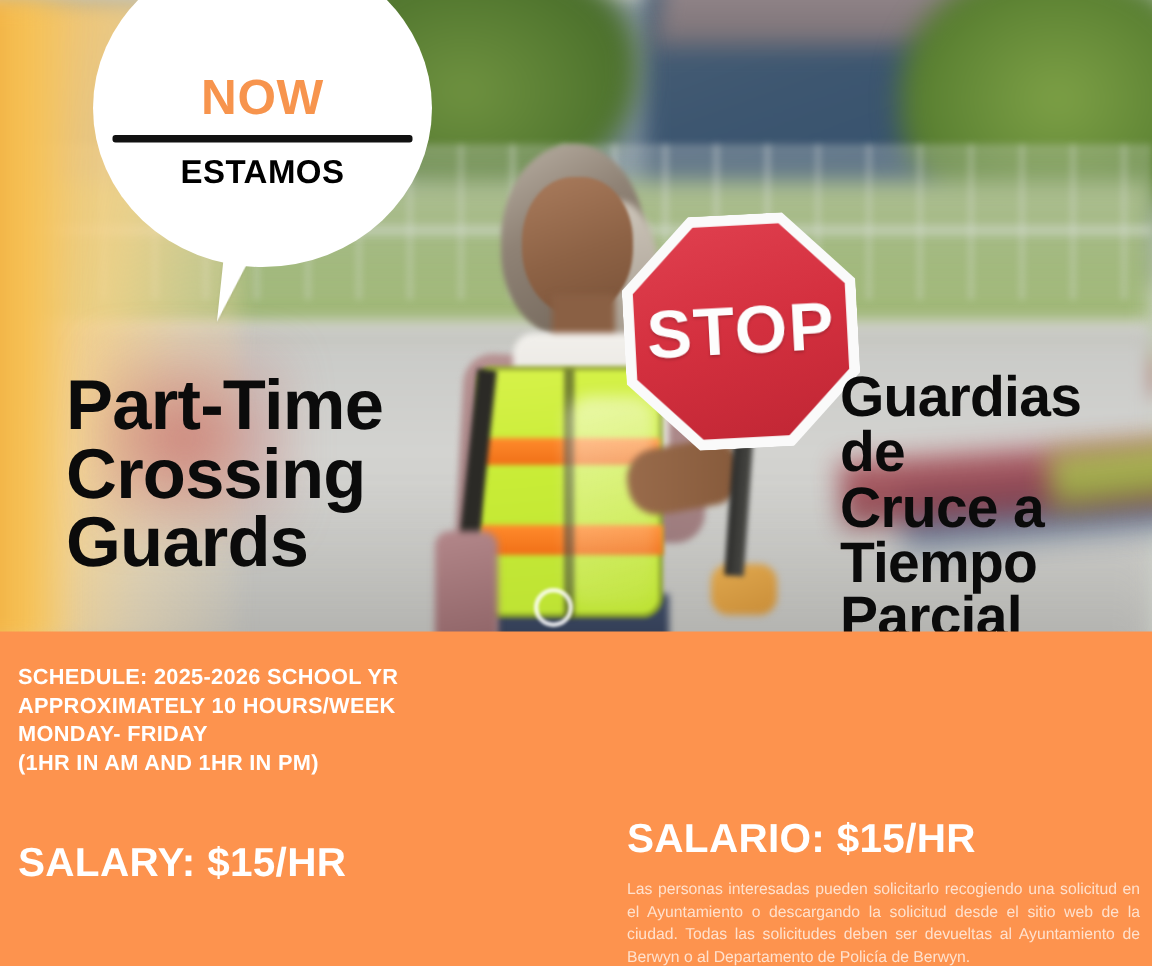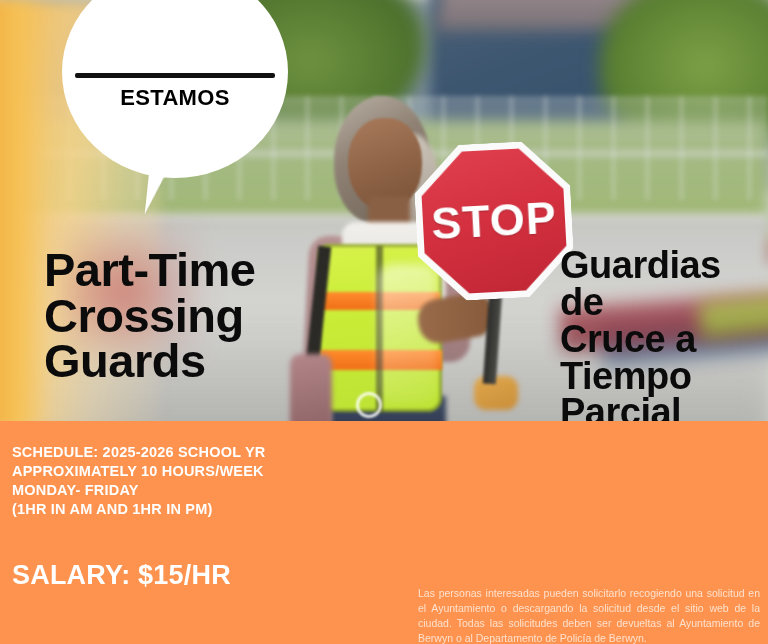--- a/index.html
+++ b/index.html
@@ -338,20 +338,21 @@
 
   <div class="stop-pole"></div>
   <div class="stopsign">
     <div class="stopsign-inner">
       <span class="stop-text">STOP</span>
     </div>
   </div>
 
   <div class="bubble-tail"></div>
   <div class="bubble">
+    <div class="bubble-line1">NOW</div>
     <div class="bubble-rule"></div>
     <div class="bubble-line3">ESTAMOS</div>
   </div>
 
   <div class="headline headline-en" style="white-space:pre-line">Part-Time
 Crossing
 Guards</div>
   <div class="headline headline-es" style="white-space:pre-line">Guardias de
 Cruce a
 Tiempo
@@ -360,16 +361,17 @@
   <div class="band"></div>
 
   <div class="col col-en" style="top:421px">
     <div class="sched" style="white-space:pre-line">SCHEDULE:  2025-2026 SCHOOL YR
 APPROXIMATELY 10 HOURS/WEEK
 MONDAY- FRIDAY
 (1HR IN AM AND 1HR IN PM)</div>
   </div>
 
   <div class="salary salary-en">SALARY: $15/HR</div>
+  <div class="salary salary-es">SALARIO: $15/HR</div>
 
   <div class="fine fine-es">Las personas interesadas pueden solicitarlo recogiendo una solicitud en el Ayuntamiento o descargando la solicitud desde el sitio web de la ciudad. Todas las solicitudes deben ser devueltas al Ayuntamiento de Berwyn o al Departamento de Policía de Berwyn.</div>
 
 </div>
 
 </body></html>

